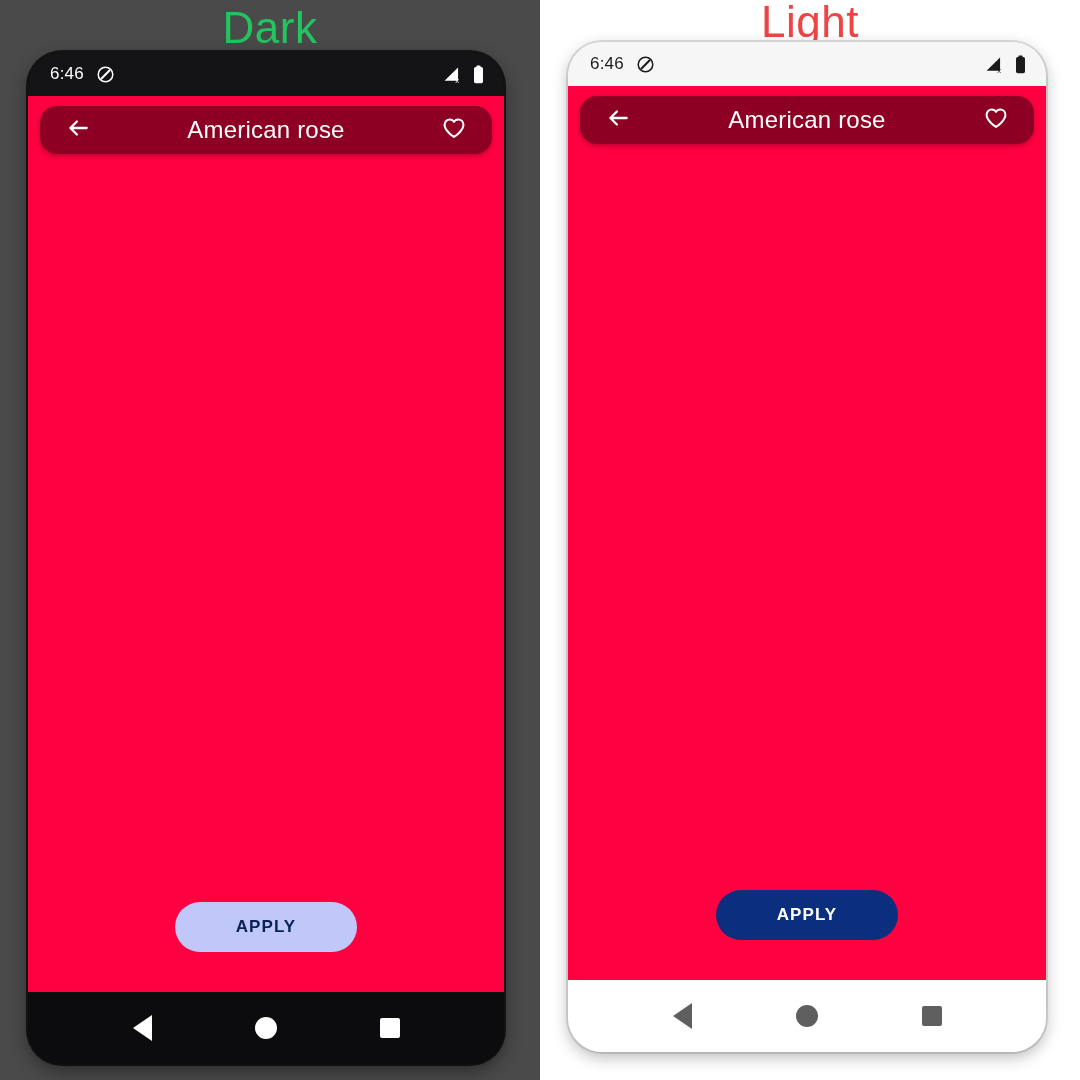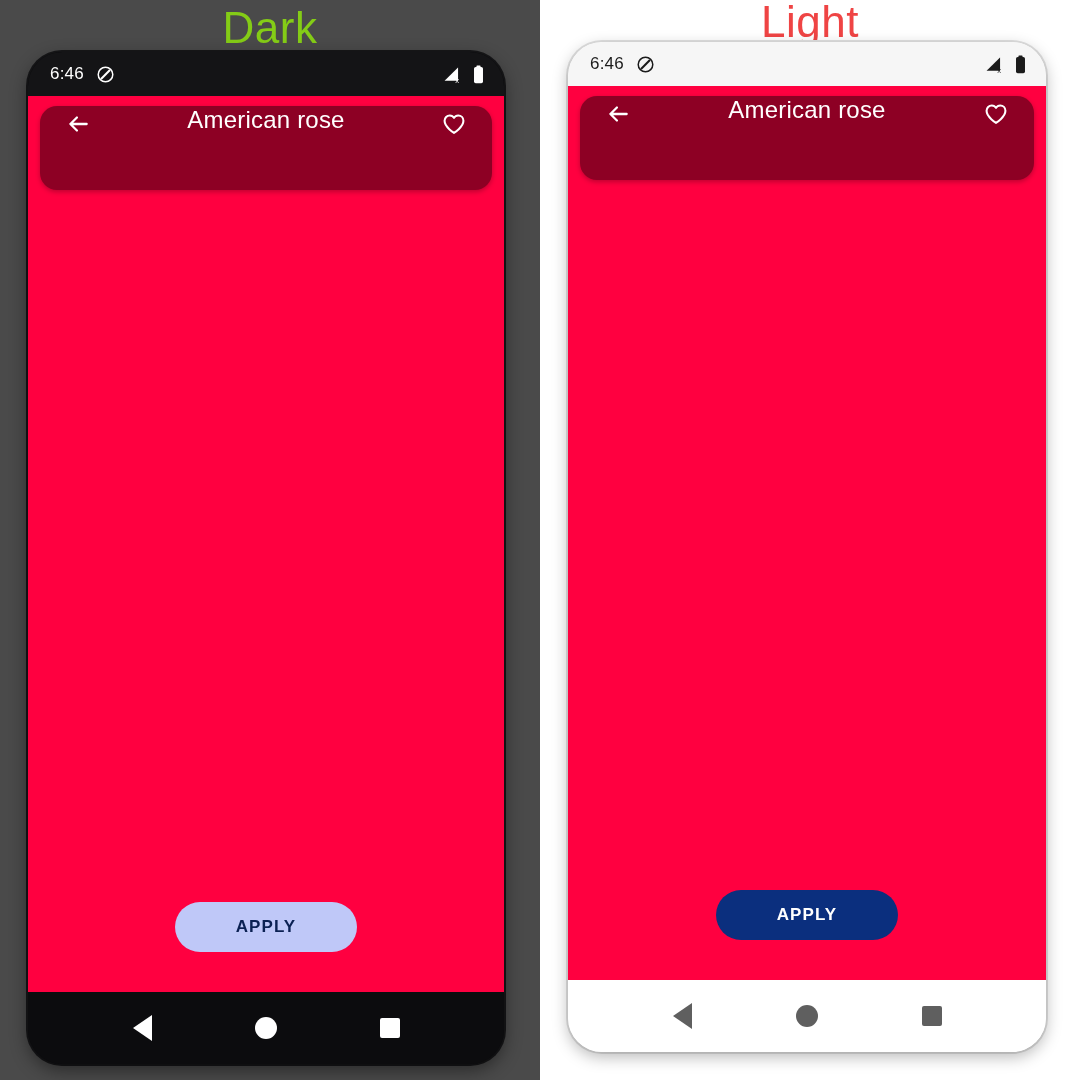--- a/index.html
+++ b/index.html
@@ -36,21 +36,21 @@
     position: absolute;
     left: 0;
     width: 100%;
     text-align: center;
     font-size: 44px;
     line-height: 1;
     font-weight: 400;
     letter-spacing: 0.5px;
     white-space: nowrap;
   }
-  .panel.dark .panel-caption  { top: 6px;  color: #84cc16; }
+  .panel.dark .panel-caption  { top: 6px;  color: #22c55e; }
   .panel.light .panel-caption { top: 0px;  color: #ef4444; }
 
   
   .phone {
     position: absolute;
     border-radius: 34px;
     overflow: hidden;
   }
   .phone.dark-phone {
     left: 28px;
@@ -115,23 +115,24 @@
     display: flex;
     flex-direction: column;
     min-height: 0;
   }
 
   
   .appbar-wrap {
     padding: 10px 12px 0 12px;
   }
   .appbar {
-    height: 84px;
+    height: 48px;
     border-radius: 17px;
     display: flex;
+    align-items: center;
     padding: 0 18px;
     box-sizing: border-box;
     box-shadow: 0 2px 5px rgba(0,0,0,0.25);
   }
   .appbar-btn {
     width: 40px;
     height: 40px;
     display: flex;
     align-items: center;
     justify-content: center;

